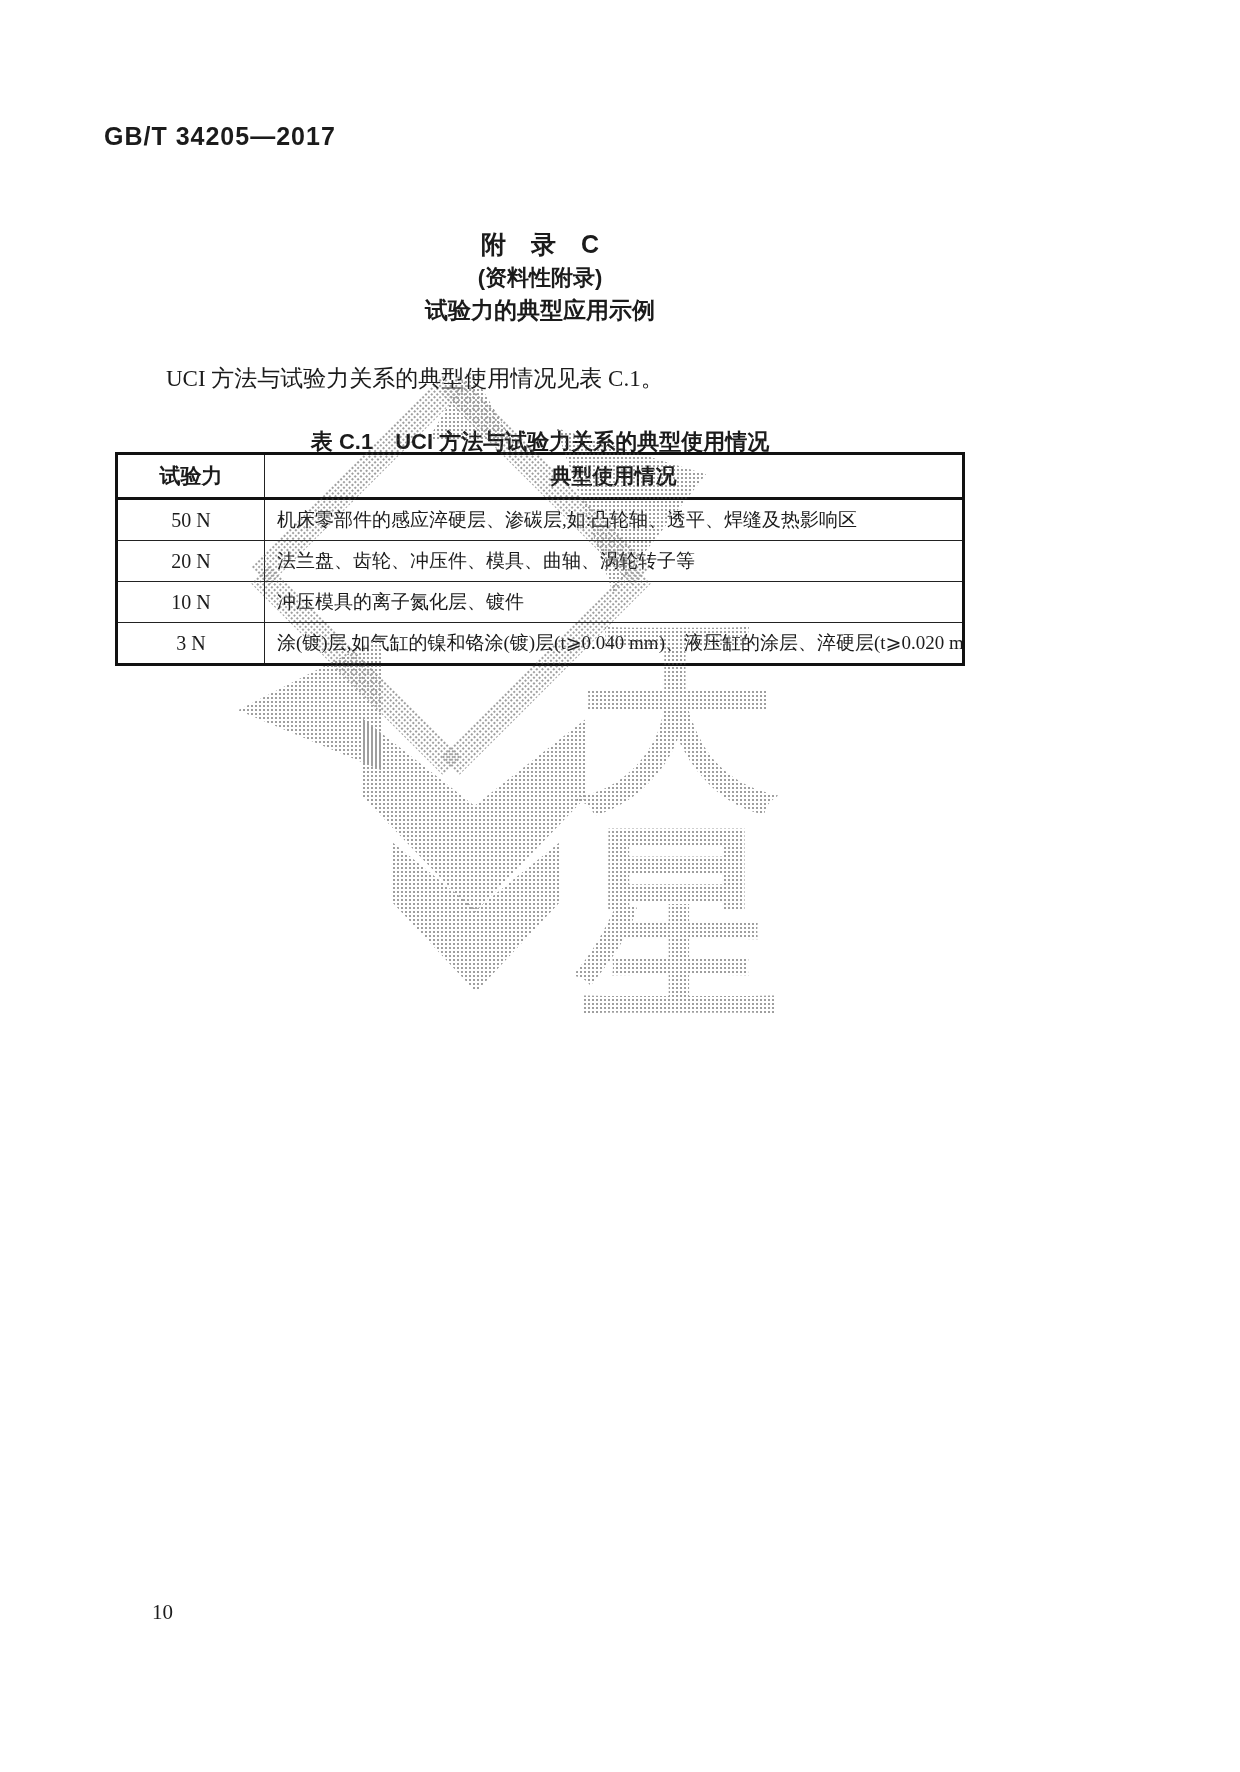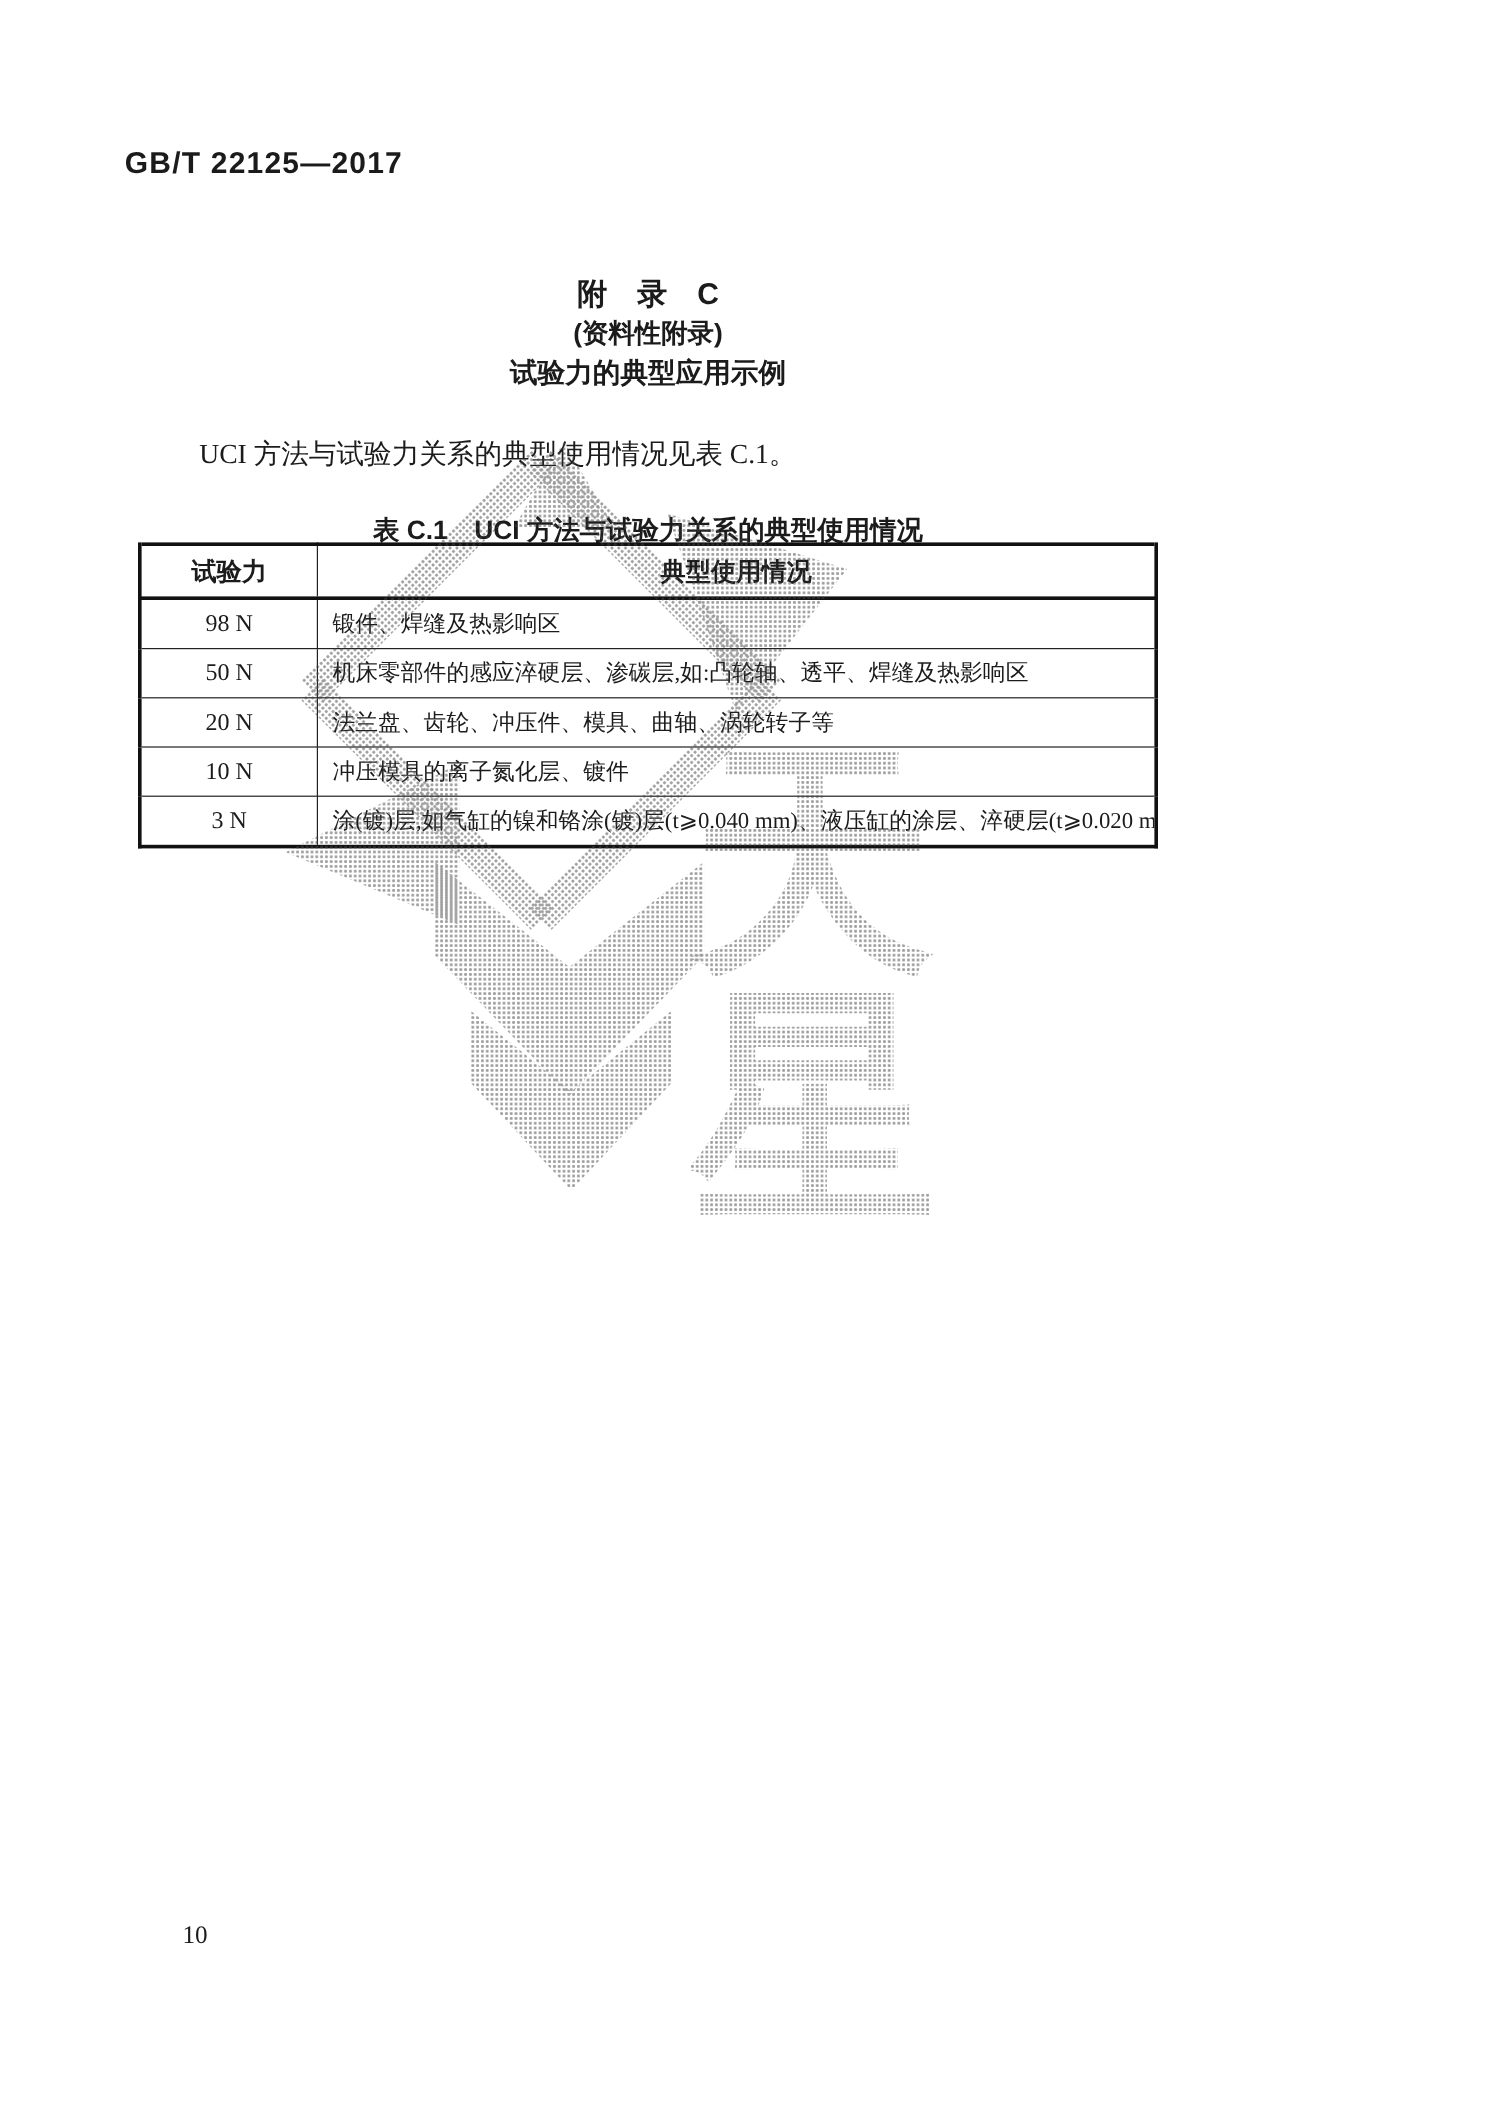--- a/index.html
+++ b/index.html
@@ -86,21 +86,21 @@
       -webkit-background-clip:text; background-clip:text;
       -webkit-text-fill-color:transparent; color:transparent;
     }
   }
 </style>
 </head>
 <body>
 
 <div class="page">
 
-  <div class="std-header">GB/T 22125—2017</div>
+  <div class="std-header">GB/T 34205—2017</div>
 
   <div class="content">
     <div class="h-center t1">附　录　C</div>
     <div class="h-center t2">(资料性附录)</div>
     <div class="h-center t3">试验力的典型应用示例</div>
 
     <p class="intro">UCI 方法与试验力关系的典型使用情况见表 C.1。</p>
 
     <div class="caption">表 C.1　UCI 方法与试验力关系的典型使用情况</div>
 
@@ -109,24 +109,20 @@
           <col class="c1">
           <col class="c2">
         </colgroup>
       <thead>
         <tr>
           <th>试验力</th>
           <th>典型使用情况</th>
         </tr>
       </thead>
       <tbody>
-        <tr>
-          <td class="force">98 N</td>
-          <td class="usage-text">锻件、焊缝及热影响区</td>
-        </tr>
         <tr>
           <td class="force">50 N</td>
           <td class="usage-text">机床零部件的感应淬硬层、渗碳层,如:凸轮轴、透平、焊缝及热影响区</td>
         </tr>
         <tr>
           <td class="force">20 N</td>
           <td class="usage-text">法兰盘、齿轮、冲压件、模具、曲轴、涡轮转子等</td>
         </tr>
         <tr>
           <td class="force">10 N</td>

